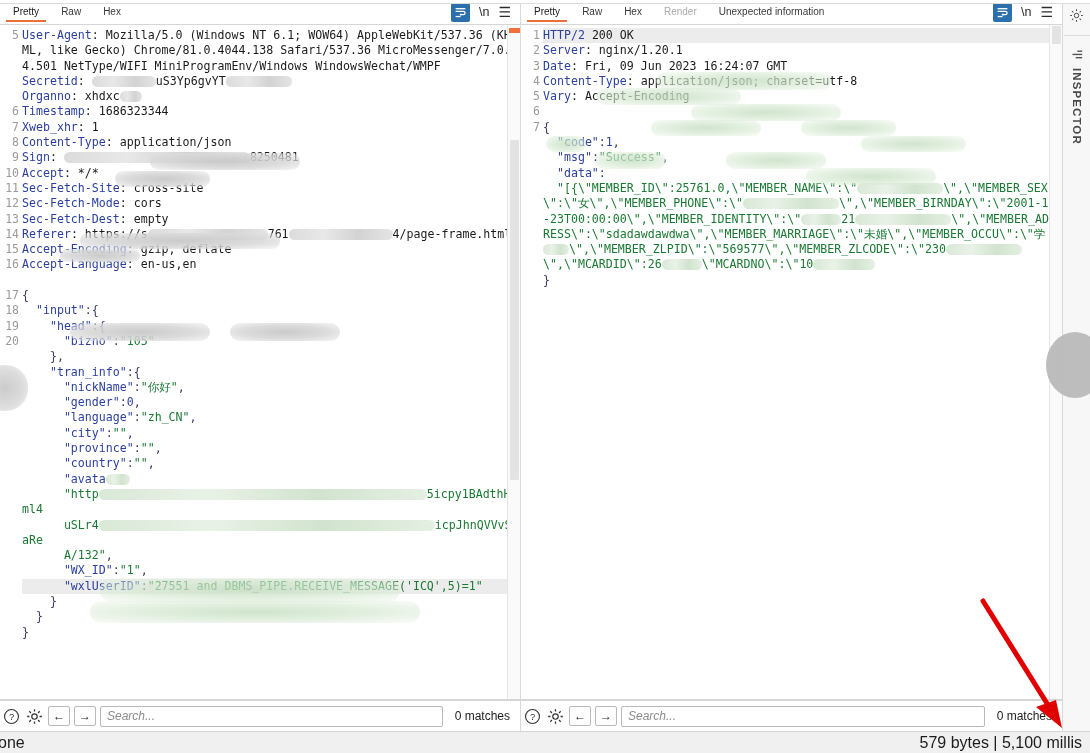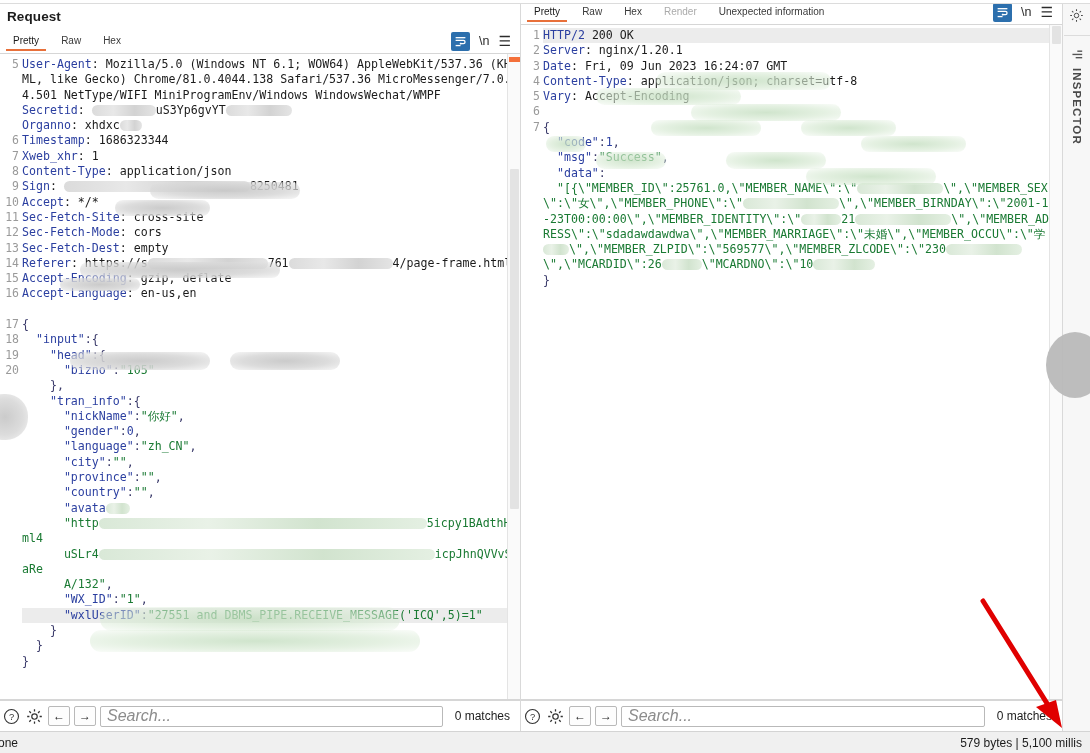--- a/index.html
+++ b/index.html
@@ -222,21 +222,21 @@
     font-size: 12px; color: #222;
     flex: 0 0 auto;
   }
   .search-input {
     flex: 1 1 auto;
     height: 21px;
     border: 1px solid #b9b9b9;
     border-radius: 2px;
     background: #ffffff;
     font-family: "Liberation Sans", sans-serif;
-    font-size: 16px;
+    font-size: 12px;
     padding: 0 6px;
     color: #333;
     min-width: 0;
   }
   .search-input::placeholder { color: #8c8c8c; font-style: italic; }
   .matches {
     font-size: 12px;
     color: #1c1c1c;
     white-space: nowrap;
     padding: 0 4px 0 8px;
@@ -277,21 +277,21 @@
 
   
   .statusbar {
     height: 22px;
     flex: 0 0 22px;
     background: #f0f0f0;
     border-top: 1px solid #d4d4d4;
     display: flex;
     align-items: center;
     padding: 0 8px 0 4px;
-    font-size: 12px;
+    font-size: 16px;
     color: #1c1c1c;
   }
   .status-left { margin-left: -6px; }
   .status-right { margin-left: auto; }
 
   
   .annot {
     position: absolute;
     left: 0; top: 0;
     width: 1090px; height: 753px;
@@ -311,21 +311,20 @@
 <body>
 
 <div class="app">
 
   <div class="topline"></div>
 
   <div class="panes">
 
     <div class="panel panel-request">
 
-      <div class="panel-title">Request</div>
 
       <div class="tabrow">
         <div class="tab active">Pretty</div>
         <div class="tab">Raw</div>
         <div class="tab">Hex</div>
         <div class="tabrow-right">
           <div class="icon-btn blue">
             <svg width="13" height="13" viewBox="0 0 16 16" aria-hidden="true">
               <rect x="2" y="2.5" width="12" height="1.6" fill="#ffffff"></rect>
               <path d="M2 6.6h9.6a2 2 0 010 4H7.8" stroke="#ffffff" stroke-width="1.6" fill="none"></path>

